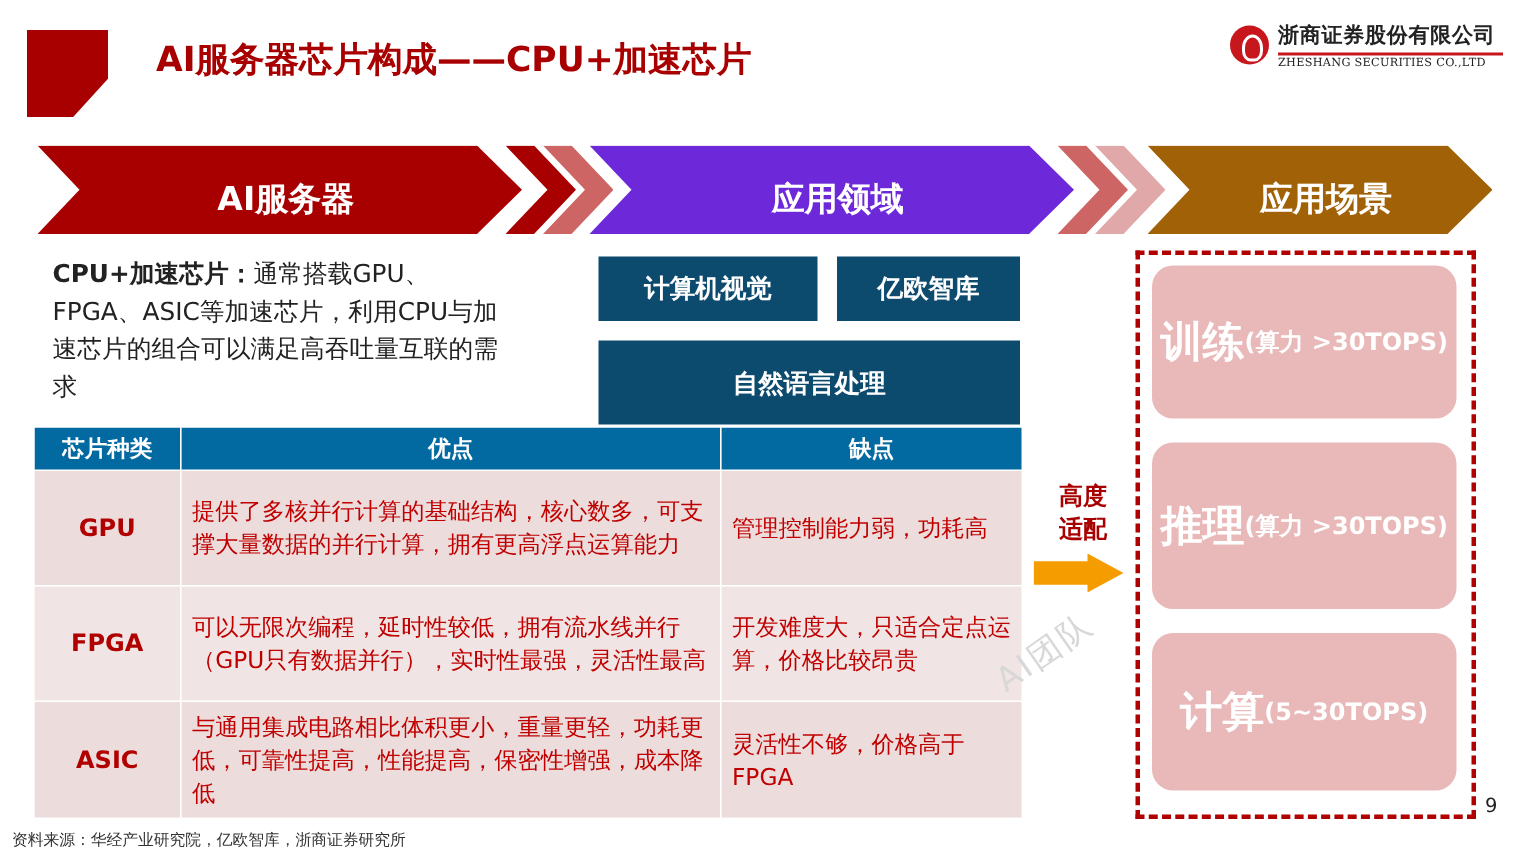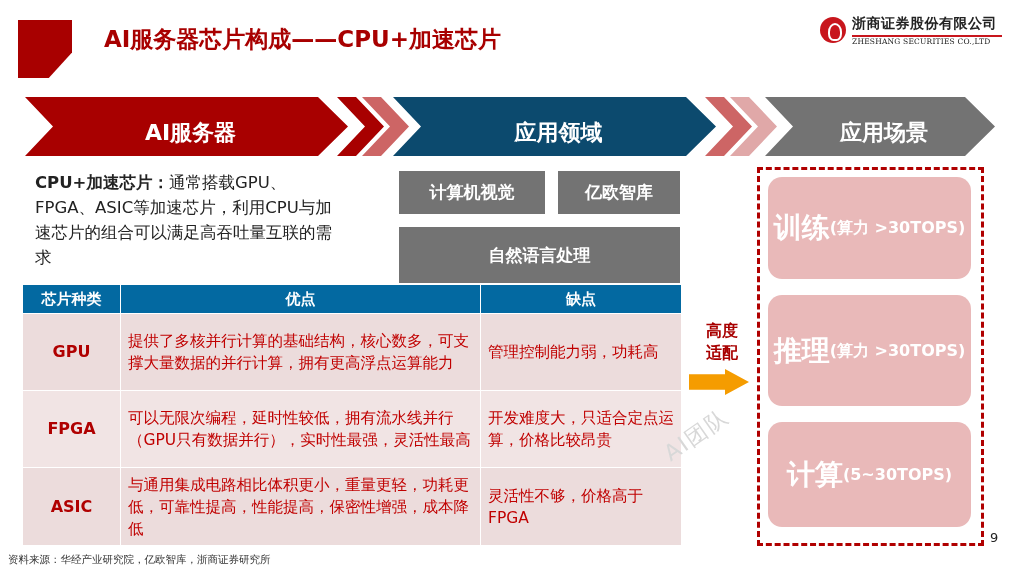--- a/index.html
+++ b/index.html
@@ -16,30 +16,30 @@
   .logo-cn { position: absolute; left: 32px; top: 1px; font-size: 14px; font-weight: bold; color: #222; letter-spacing: 0.5px; white-space: nowrap; }
   .logo-line { position: absolute; left: 32px; top: 21px; width: 150px; height: 1.5px; background: #c8161d; }
   .logo-en { position: absolute; left: 32px; top: 23px; font-size: 7.5px; color: #222; font-family: "DejaVu Serif", "Liberation Serif", serif; white-space: nowrap; letter-spacing: 0.2px; }
 
   .chev { position: absolute; top: 97px; height: 59px; }
   .chev-big { clip-path: polygon(0 0, calc(100% - 30px) 0, 100% 50%, calc(100% - 30px) 100%, 0 100%, 28px 50%); display: flex; align-items: center; justify-content: center; color: #fff; font-weight: bold; font-size: 22px; }
   .chev-small { clip-path: polygon(0 0, calc(100% - 28px) 0, 100% 50%, calc(100% - 28px) 100%, 0 100%, 28px 50%); }
   .c1 { left: 25px; width: 323px; background: #a80000; padding-left: 0; }
   .c1s1 { left: 337px; width: 47px; background: #a80000; }
   .c1s2 { left: 362px; width: 47px; background: #cd6565; }
-  .c2 { left: 393px; width: 323px; background: #0c4a6e; }
+  .c2 { left: 393px; width: 323px; background: #6d28d9; }
   .c2s1 { left: 705px; width: 47px; background: #cd6565; }
   .c2s2 { left: 730px; width: 47px; background: #e0a8a8; }
-  .c3 { left: 765px; width: 230px; background: #737373; font-family: Liberation Mono, monospace; }
+  .c3 { left: 765px; width: 230px; background: #a16207; font-family: Liberation Mono, monospace; }
   .chev-label { padding-left: 8px; margin-top: 13px; }
 
   .intro { position: absolute; left: 35px; top: 170px; width: 300px; font-size: 16.5px; line-height: 25px; color: #222; }
   .intro b { font-weight: bold; }
 
-  .domain-box { position: absolute; background: #737373; color: #fff; font-weight: bold; font-size: 17px; display: flex; align-items: center; justify-content: center; }
+  .domain-box { position: absolute; background: #0c4a6e; color: #fff; font-weight: bold; font-size: 17px; display: flex; align-items: center; justify-content: center; }
   .d1 { left: 399px; top: 171px; width: 146px; height: 43px; }
   .d2 { left: 558px; top: 171px; width: 122px; height: 43px; }
   .d3 { left: 399px; top: 227px; width: 281px; height: 56px; }
 
   .tbl { position: absolute; left: 22px; top: 284px; width: 659px; border-collapse: collapse; table-layout: fixed; }
   .tbl th { background: #0369a1; color: #fff; font-size: 15px; font-weight: bold; height: 29px; border: 1.5px solid #fff; text-align: center; }
   .tbl td { background: #ecdcdc; border: 1.5px solid #fff; font-size: 15.5px; line-height: 22px; color: #c00000; vertical-align: middle; padding: 2px 7px; }
   .tbl td.type { text-align: center; font-weight: bold; font-size: 16px; color: #b00000; }
   .tbl tr.r1 td { height: 77px; }
   .tbl tr.r2 td { height: 77px; background: #f1e4e4; }

